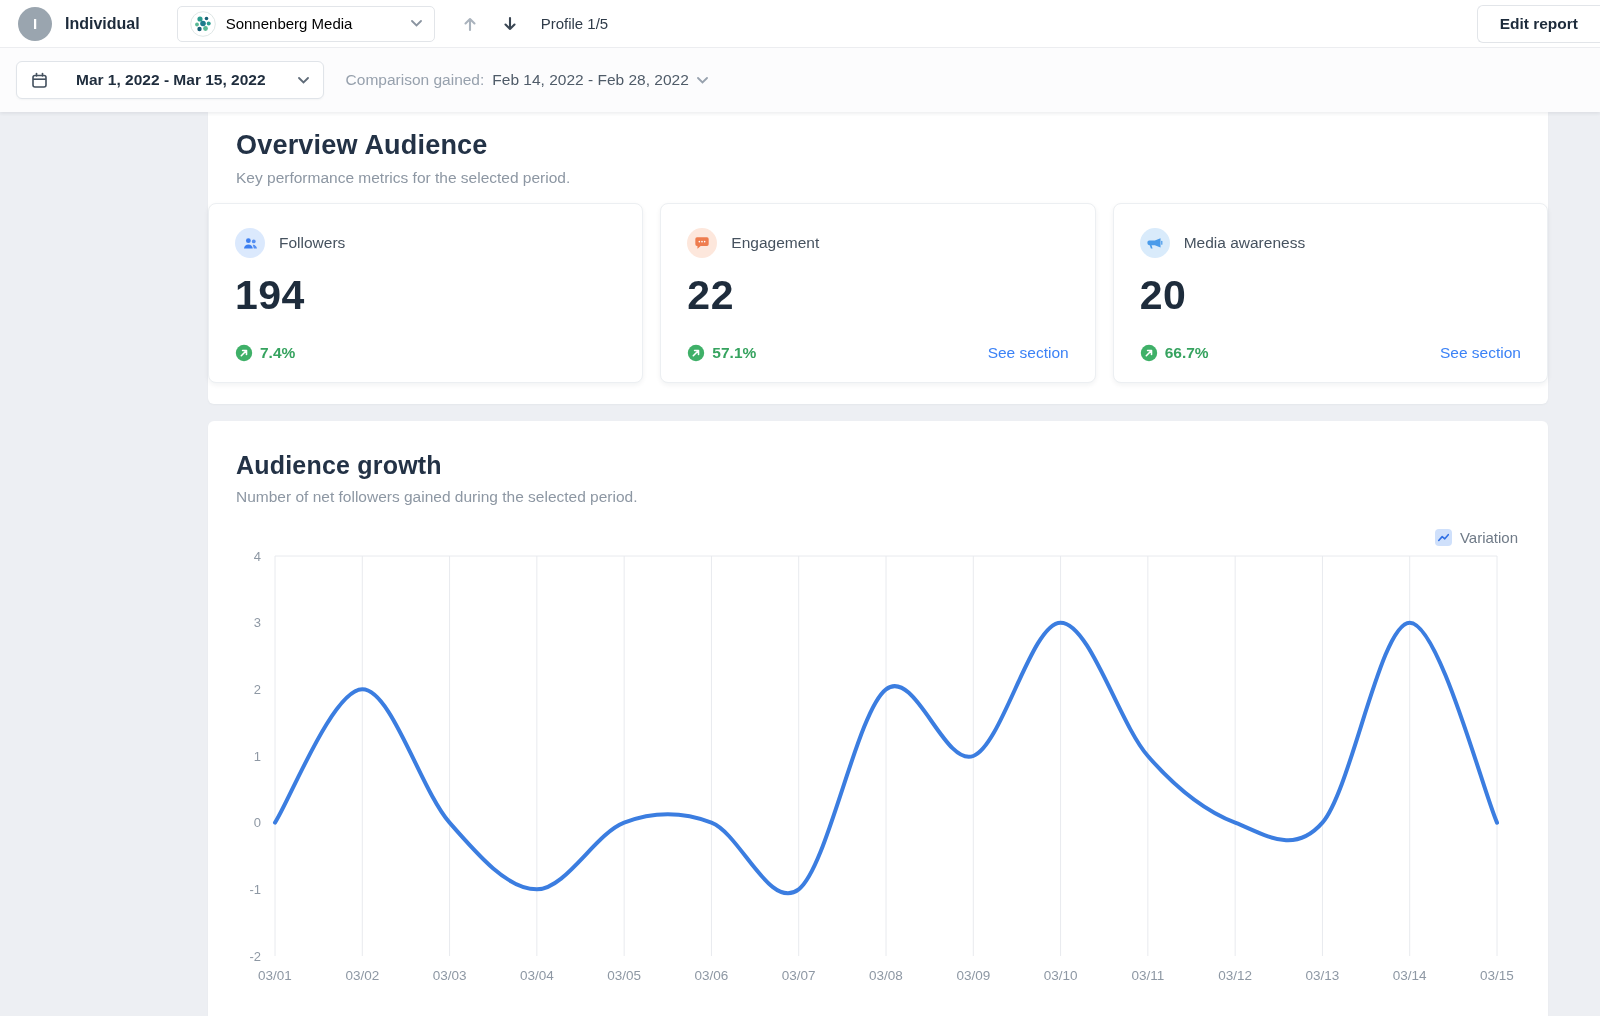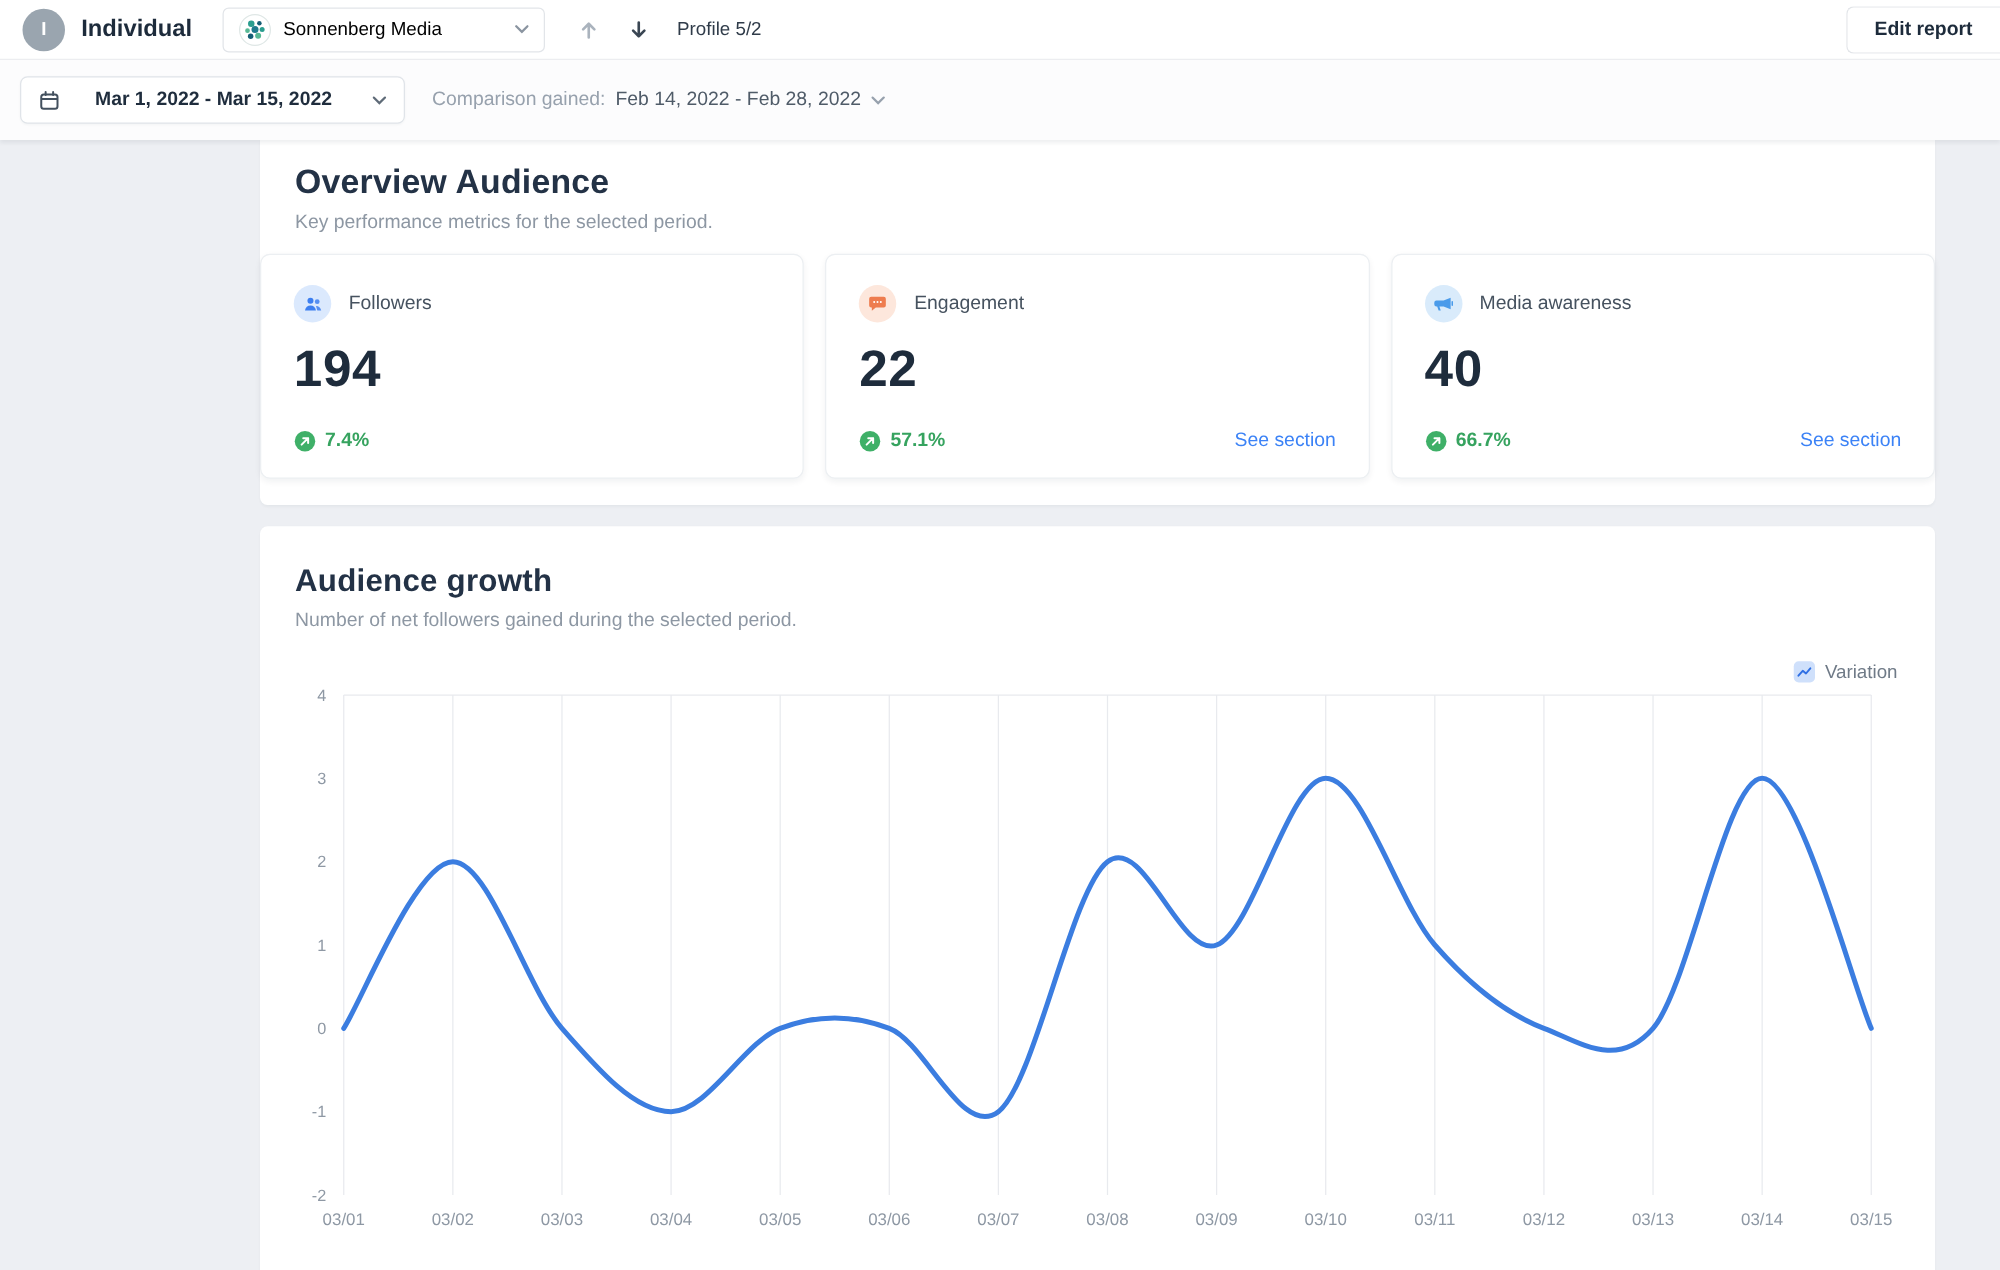--- a/index.html
+++ b/index.html
@@ -1,21 +1,21 @@
 <!DOCTYPE html>
 <html><head>
 <meta charset="utf-8">
 <style>
   *{margin:0;padding:0;box-sizing:border-box}
   html,body{width:1600px;height:1016px}
   body{font-family:"Liberation Sans","DejaVu Sans",sans-serif;background:#edeff3;overflow:hidden;color:#1e2c3c}
   
   .topbar{height:48px;background:#fff;display:flex;align-items:center;border-bottom:1px solid #ecedf0;position:relative;z-index:3;padding-right:0}
   .avatar{width:34px;height:34px;border-radius:50%;background:#9aa5af;color:#fff;display:flex;align-items:center;justify-content:center;font-weight:700;font-size:15px;margin-left:18px;flex:0 0 auto}
-  .workspace{font-size:19px;font-weight:700;color:#1d2b3b;margin-left:13px;margin-right:24px;white-space:nowrap}
+  .workspace{font-size:16px;font-weight:700;color:#1d2b3b;margin-left:13px;margin-right:37px;white-space:nowrap}
   .profile-select{display:flex;align-items:center;gap:10px;border:1px solid #e2e5e9;border-radius:5px;height:36px;padding:0 12px;background:#fff;width:258px;cursor:pointer}
   .profile-select .label{font-size:15px;color:#000000;flex:1;white-space:nowrap}
   .nav-arrow{background:none;border:none;cursor:pointer;padding:4px;margin-left:14px;display:flex;align-items:center}
   .nav-arrow.up{margin-left:22px}
   .pager{font-size:15px;color:#2f3b49;margin-left:18px;font-weight:400;white-space:nowrap}
   .edit-report{margin-left:auto;height:38px;background:#fff;border:1px solid #e2e5e9;border-radius:6px 0 0 6px;border-right:none;padding:0 22px;font-family:Liberation Sans, sans-serif;font-size:15.5px;font-weight:700;color:#1d2b3b;cursor:pointer;white-space:nowrap}
   
   .filterbar{height:64px;background:#fcfcfd;display:flex;align-items:center;position:relative;z-index:2;box-shadow:0 2px 3px rgba(25,39,57,.07)}
   .date-box{display:flex;align-items:center;gap:28px;background:#fff;border:1px solid #e0e4e9;border-radius:6px;height:38px;padding:0 14px;margin-left:16px;box-shadow:0 1px 2px rgba(25,39,57,.04);cursor:pointer}
   .date-box .label{font-size:15.5px;font-weight:700;color:#1f2d3d;white-space:nowrap}
@@ -86,21 +86,21 @@
     </span>
   </button>
   <button class="nav-arrow down">
     <span style="display:flex">
       <svg width="18" height="18" viewBox="0 0 18 18">
           <path d="M9 3v11M4.5 9.5 9 14l4.5-4.5" stroke="#3a4653" stroke-width="2.1" fill="none" stroke-linecap="round" stroke-linejoin="round"></path>
         </svg>
     </span>
   </button>
 
-  <div class="pager">Profile 5/2</div>
+  <div class="pager">Profile 1/5</div>
 
   <button class="edit-report">Edit report</button>
 </header>
 
 <div class="filterbar">
   <div class="date-box">
     <span style="display:flex">
       <svg width="17" height="17" viewBox="0 0 17 17">
         <rect x="2" y="3.5" width="13" height="11.5" rx="2" fill="none" stroke="#43505e" stroke-width="1.6"></rect>
         <line x1="2" y1="7.2" x2="15" y2="7.2" stroke="#43505e" stroke-width="1.6"></line>
@@ -192,21 +192,21 @@
       <div class="metric-card">
         <div class="metric-head">
           <span class="icon-bubble lightblue">
             <svg viewBox="0 0 24 24" width="17" height="17">
               <path d="M20.5 4.5v13l-8-3.2H7.8l1.5 4.6H6.9l-1.6-4.6H4.5A2.5 2.5 0 0 1 2 11.8v-1.6a2.5 2.5 0 0 1 2.5-2.5h8z" fill="#4a9bea"></path>
               <path d="M22.3 9v4" stroke="#4a9bea" stroke-width="1.7" stroke-linecap="round"></path>
             </svg>
           </span>
           <span class="metric-label">Media awareness</span>
         </div>
-        <div class="metric-value">40</div>
+        <div class="metric-value">20</div>
         <div class="metric-foot">
           <span class="delta">
             <span style="display:flex">
               <svg width="18" height="18" viewBox="0 0 18 18">
                 <circle cx="9" cy="9" r="8.2" fill="#3fb068"></circle>
                 <path d="M6.3 11.7 11.5 6.5M7.6 6.5h3.9v3.9" stroke="#fff" stroke-width="1.6" fill="none" stroke-linecap="round" stroke-linejoin="round"></path>
               </svg>
             </span>
             <span>66.7%</span>
           </span>

